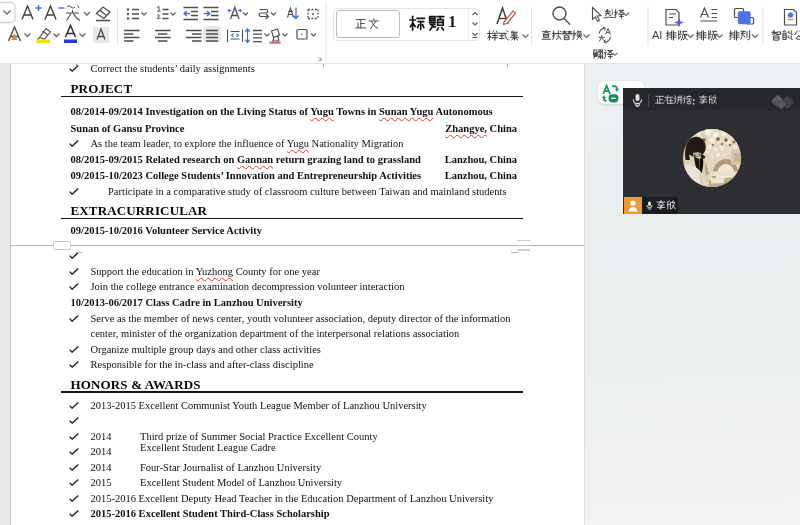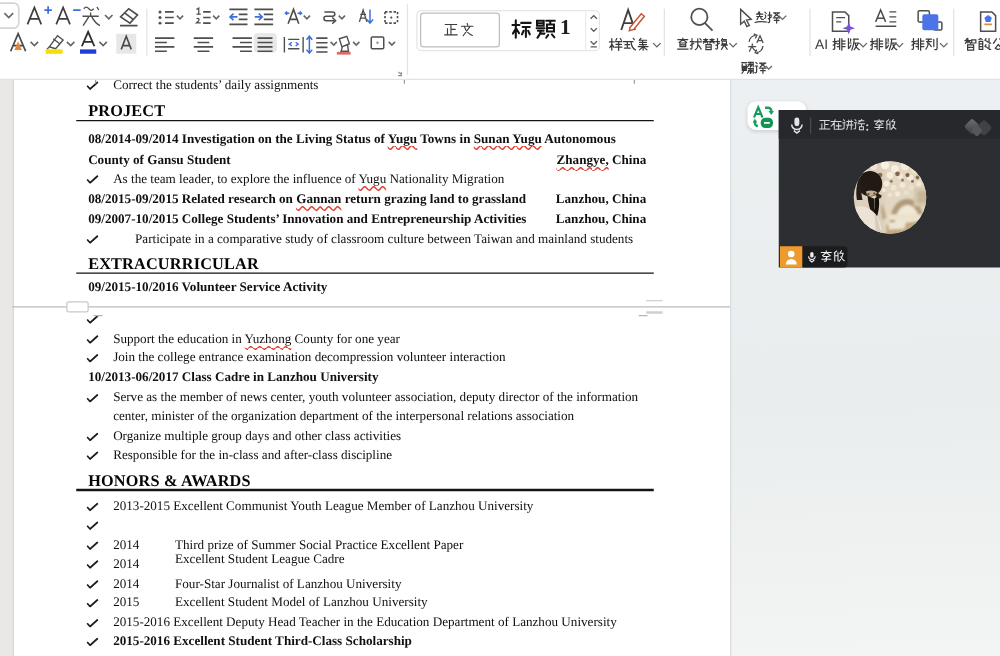--- a/index.html
+++ b/index.html
@@ -120,29 +120,29 @@
     <div id="page"></div>
   </div>
 <div id="doc">
   <svg class="abs" style="left:69px; top:64.6px;" width="10" height="7" viewBox="0 0 10 7">
       <path d="M0.7 3.6 L3.1 6.2 L9.3 0.6" stroke="#1c1c1c" stroke-width="1.35" fill="none"></path>
     </svg>
   <div class="dtext" style="left:90.5px; top:60.95px;">Correct the students’ daily assignments</div>
   <div class="hd" style="left:70.5px; top:81.12px;">PROJECT</div>
   <div class="hrule" style="left:61px; top:95.5px; width:462px;"></div>
   <div class="dtext b" style="left:70.5px; top:103.75px;">08/2014-09/2014 Investigation on the Living Status of <span class="sq">Yugu</span> Towns in <span class="sq">Sunan Yugu</span> Autonomous</div>
-  <div class="dtext b" style="left:70.5px; top:120.75px;">County of Gansu Student</div>
+  <div class="dtext b" style="left:70.5px; top:120.75px;">Sunan of Gansu Province</div>
   <div class="dtext b" style="left:70.5px; top:120.75px; width:446.5px; text-align:right;"><span class="sq">Zhangye,</span> China</div>
   <svg class="abs" style="left:69px; top:140.1px;" width="10" height="7" viewBox="0 0 10 7">
       <path d="M0.7 3.6 L3.1 6.2 L9.3 0.6" stroke="#1c1c1c" stroke-width="1.35" fill="none"></path>
     </svg>
   <div class="dtext" style="left:90.5px; top:136.45px;">As the team leader, to explore the influence of <span class="sq">Yugu</span> Nationality Migration</div>
   <div class="dtext b" style="left:70.5px; top:152.45px;">08/2015-09/2015 Related research on <span class="sq">Gannan</span> return grazing land to grassland</div>
   <div class="dtext b" style="left:70.5px; top:152.45px; width:446.5px; text-align:right;">Lanzhou, China</div>
-  <div class="dtext b" style="left:70.5px; top:168.45px;">09/2007-10/2015 College Students’ Innovation and Entrepreneurship Activities</div>
+  <div class="dtext b" style="left:70.5px; top:168.45px;">09/2015-10/2023 College Students’ Innovation and Entrepreneurship Activities</div>
   <div class="dtext b" style="left:70.5px; top:168.45px; width:446.5px; text-align:right;">Lanzhou, China</div>
   <svg class="abs" style="left:69px; top:187.6px;" width="10" height="7" viewBox="0 0 10 7">
       <path d="M0.7 3.6 L3.1 6.2 L9.3 0.6" stroke="#1c1c1c" stroke-width="1.35" fill="none"></path>
     </svg>
   <div class="dtext" style="left:108px; top:183.95px;">Participate in a comparative study of classroom culture between Taiwan and mainland students</div>
   <div class="hd" style="left:70.5px; top:203.12px;">EXTRACURRICULAR</div>
   <div class="hrule" style="left:61px; top:217.5px; width:462px;"></div>
   <div class="dtext b" style="left:70.5px; top:222.95px;">09/2015-10/2016 Volunteer Service Activity</div>
   <div class="abs" style="left:10px; top:245px; width:574px; height:1px; background:#bcbcbc;"></div>
   <div class="abs" style="left:53px; top:240.5px; width:18px; height:9px; background:#fff; border:1px solid #c9c9c9; border-radius:2px;"></div>
@@ -179,21 +179,21 @@
       <path d="M0.7 3.6 L3.1 6.2 L9.3 0.6" stroke="#1c1c1c" stroke-width="1.35" fill="none"></path>
     </svg>
   <div class="dtext" style="left:90.5px; top:397.95px;">2013-2015 Excellent Communist Youth League Member of Lanzhou University</div>
   <svg class="abs" style="left:69px; top:417.1px;" width="10" height="7" viewBox="0 0 10 7">
       <path d="M0.7 3.6 L3.1 6.2 L9.3 0.6" stroke="#1c1c1c" stroke-width="1.35" fill="none"></path>
     </svg>
   <svg class="abs" style="left:69px; top:432.6px;" width="10" height="7" viewBox="0 0 10 7">
       <path d="M0.7 3.6 L3.1 6.2 L9.3 0.6" stroke="#1c1c1c" stroke-width="1.35" fill="none"></path>
     </svg>
   <div class="dtext" style="left:90.5px; top:428.95px;">2014</div>
-  <div class="dtext" style="left:140px; top:428.95px;">Third prize of Summer Social Practice Excellent Paper</div>
+  <div class="dtext" style="left:140px; top:428.95px;">Third prize of Summer Social Practice Excellent County</div>
   <svg class="abs" style="left:69px; top:448.1px;" width="10" height="7" viewBox="0 0 10 7">
       <path d="M0.7 3.6 L3.1 6.2 L9.3 0.6" stroke="#1c1c1c" stroke-width="1.35" fill="none"></path>
     </svg>
   <div class="dtext" style="left:90.5px; top:444.45px;">2014</div>
   <div class="dtext" style="left:140px; top:426px;margin-top:14px;">Excellent Student League Cadre</div>
   <svg class="abs" style="left:69px; top:463.6px;" width="10" height="7" viewBox="0 0 10 7">
       <path d="M0.7 3.6 L3.1 6.2 L9.3 0.6" stroke="#1c1c1c" stroke-width="1.35" fill="none"></path>
     </svg>
   <div class="dtext" style="left:90.5px; top:459.95px;">2014</div>
   <div class="dtext" style="left:140px; top:459.95px;">Four-Star Journalist of Lanzhou University</div>

